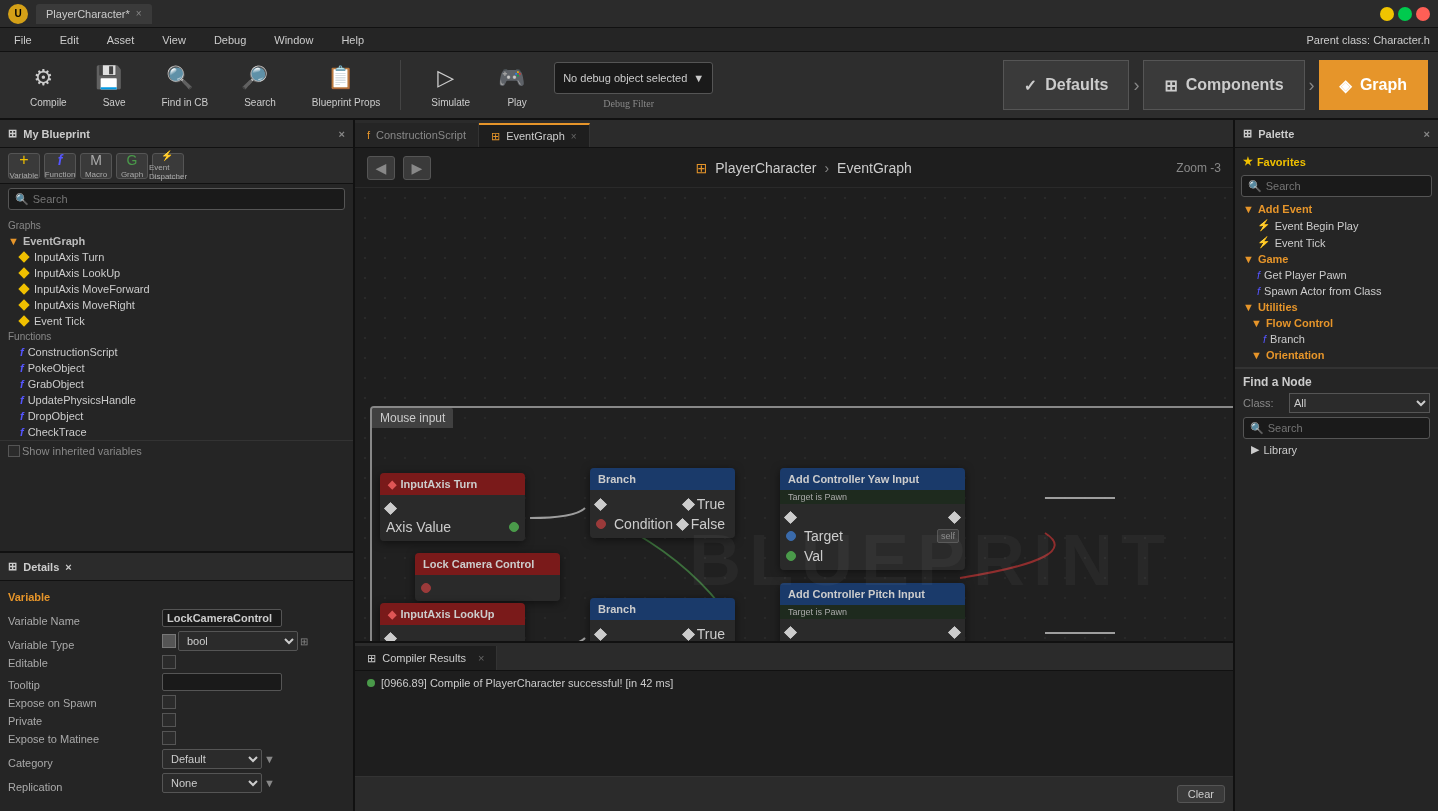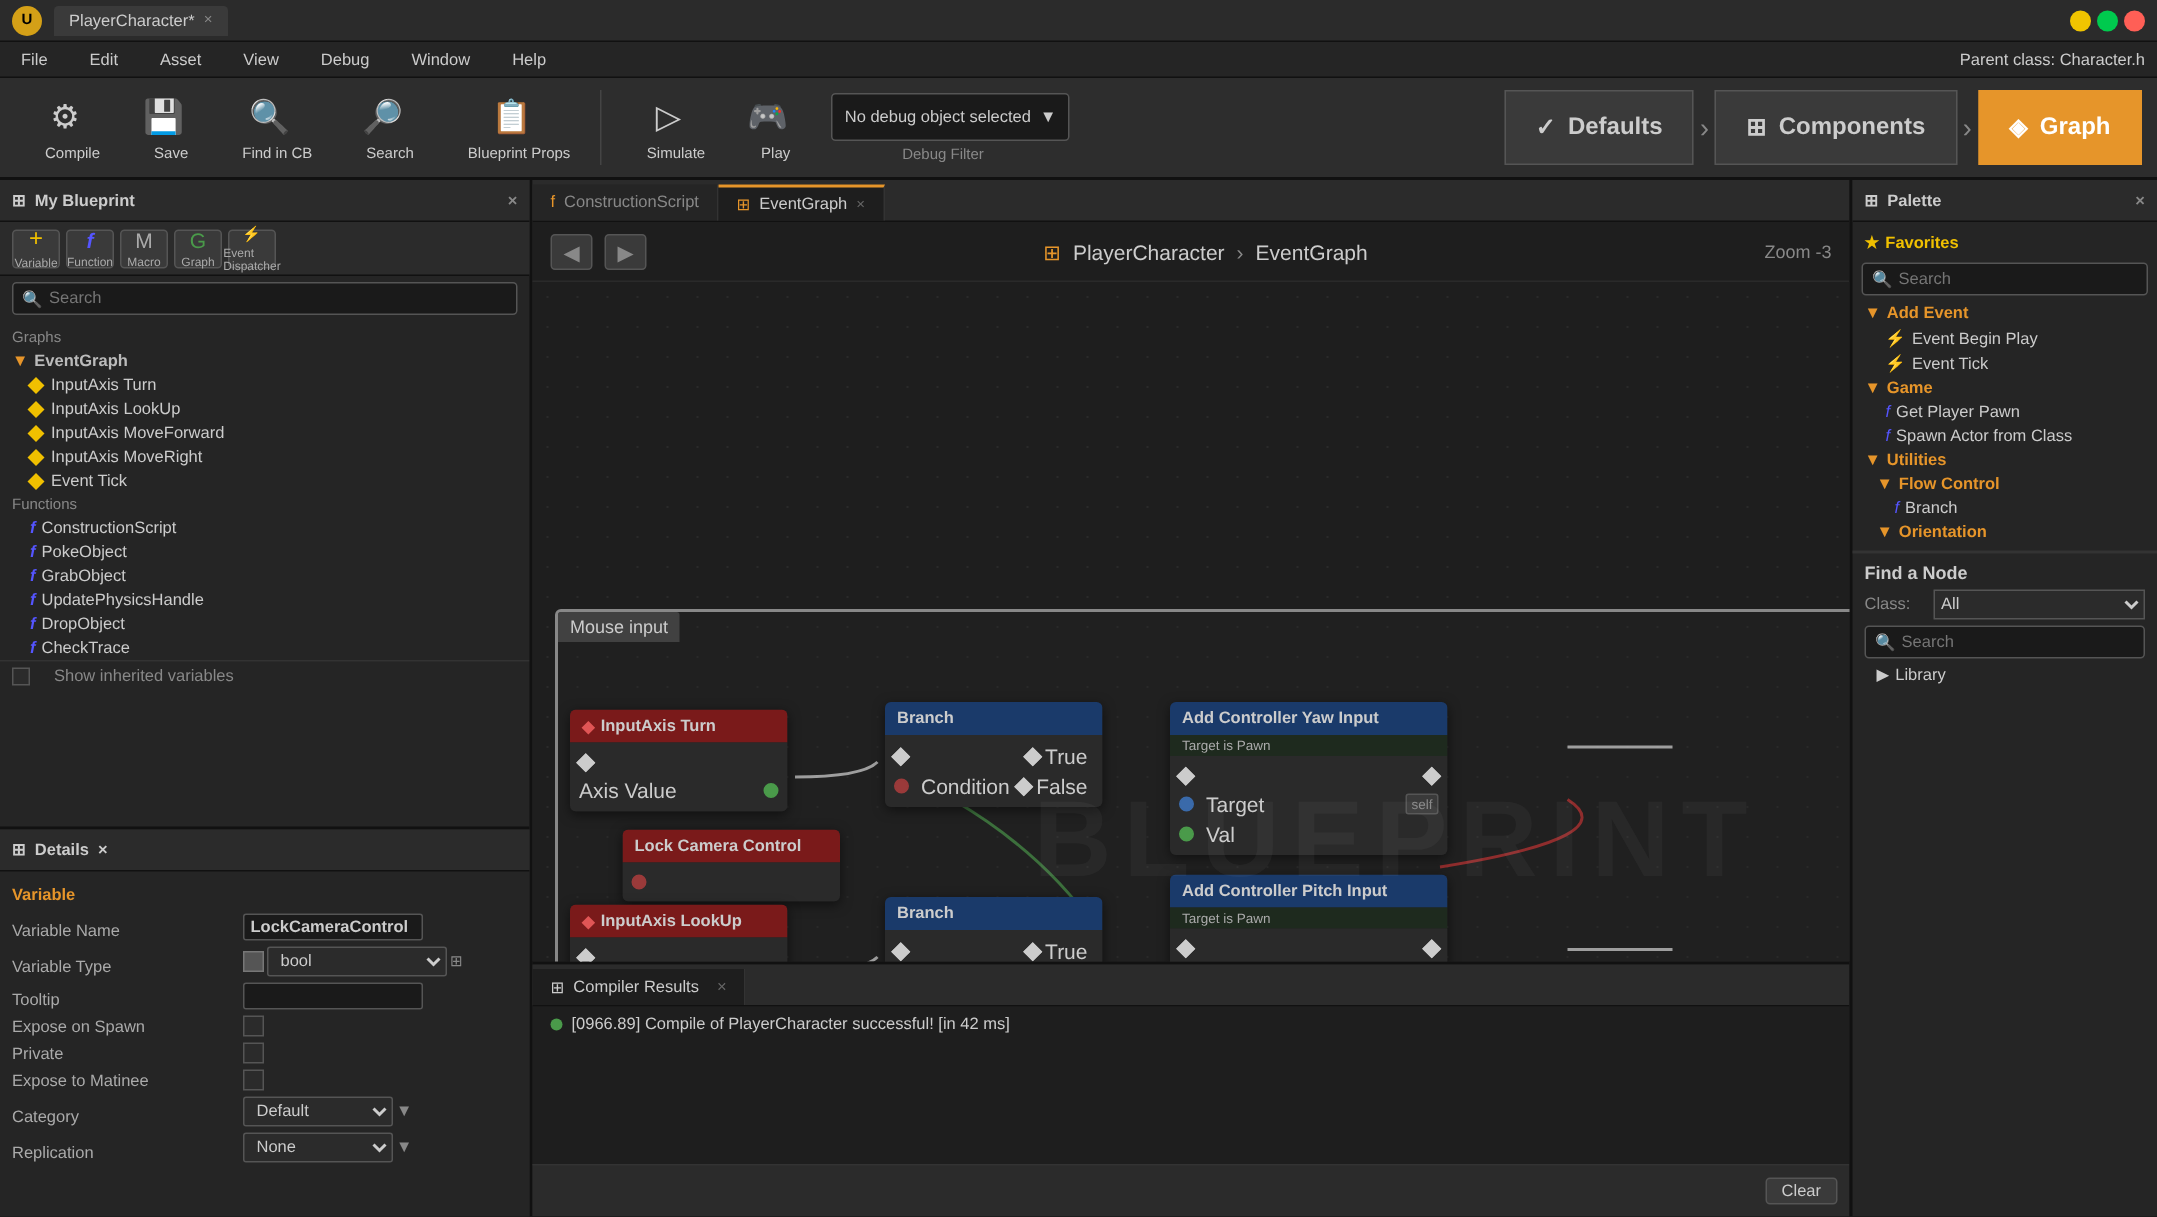--- a/index.html
+++ b/index.html
@@ -25,21 +25,21 @@
     #menubar .parent-class span { color: #ccc; }
 
     
     #toolbar { height: 68px; background: #2d2d2d; display: flex; align-items: center; padding: 0 10px; gap: 6px; border-bottom: 2px solid #111; }
     .toolbar-btn { display: flex; flex-direction: column; align-items: center; justify-content: center; padding: 6px 10px; cursor: pointer; border-radius: 3px; gap: 3px; min-width: 50px; }
     .toolbar-btn .tb-icon { width: 32px; height: 32px; display: flex; align-items: center; justify-content: center; font-size: 22px; }
     .toolbar-btn .tb-label { font-size: 10px; color: #ccc; white-space: nowrap; margin-left: 10px; }
     .toolbar-sep { width: 1px; height: 50px; background: #444; margin: 0 4px; }
     .debug-filter { height: 32px; background: #1a1a1a; border: 1px solid #555; border-radius: 3px; display: flex; align-items: center; padding: 0 8px; gap: 6px; color: #ccc; font-size: 11px; cursor: pointer; margin-left: 10px; }
     .debug-filter-wrap { display: flex; flex-direction: column; gap: 4px; }
-    .debug-filter-label { font-size: 10px; color: #888; text-align: center; }
+    .debug-filter-label { font-size: 10px; color: #888; text-align: center; font-family: Liberation Serif, serif; }
 
     
     .nav-area { display: flex; align-items: center; gap: 0; margin-left: auto; }
     .nav-btn { height: 50px; padding: 0 20px; display: flex; align-items: center; gap: 8px; cursor: pointer; font-size: 16px; font-weight: bold; color: #ccc; background: #3a3a3a; border: 1px solid #555; }
     .nav-btn.active { background: #e6952a; color: #fff; border-color: #e6952a; }
     .nav-arrow { color: #888; font-size: 18px; margin: 0 4px; }
 
     
     #main { display: flex; height: calc(811px - 28px - 24px - 68px); }
 
@@ -51,21 +51,21 @@
     .bp-add-btn { width: 32px; height: 26px; background: #3a3a3a; border: 1px solid #555; border-radius: 3px; display: flex; align-items: center; justify-content: center; cursor: pointer; flex-direction: column; gap: 2px; }
     .bp-add-btn .add-label { font-size: 8px; color: #aaa; }
     .bp-search { height: 22px; background: #1a1a1a; border: 1px solid #555; border-radius: 3px; display: flex; align-items: center; padding: 0 6px; gap: 4px; margin: 4px 8px; }
     .bp-search input { background: transparent; border: none; outline: none; color: #ccc; font-size: 11px; flex: 1; }
     .bp-tree { flex: 1; overflow-y: auto; padding: 4px 0; }
     .bp-section { padding: 2px 8px; font-size: 10px; color: #888; }
     .bp-tree-item { padding: 2px 8px 2px 20px; cursor: pointer; display: flex; align-items: center; gap: 4px; font-size: 11px; color: #ccc; }
     .bp-tree-group { padding: 2px 8px; font-size: 11px; color: #bbb; font-weight: bold; display: flex; align-items: center; gap: 4px; cursor: pointer; }
     .diamond-icon { color: #f0c000; font-size: 8px; display: inline-block; transform: rotate(45deg); width: 8px; height: 8px; background: #f0c000; margin-right: 2px; }
     .func-icon { color: #5555ff; font-size: 11px; font-style: italic; font-weight: bold; }
-    .show-inherited { display: flex; align-items: center; gap: 16px; padding: 4px 8px; font-size: 11px; color: #888; cursor: pointer; border-top: 1px solid #333; }
+    .show-inherited { display: flex; align-items: center; gap: 2px; padding: 4px 8px; font-size: 11px; color: #888; cursor: pointer; border-top: 1px solid #333; }
     .check-box { width: 12px; height: 12px; border: 1px solid #555; background: #2b2b2b; }
 
     
     #details-panel { background: #252525; border-top: 2px solid #111; display: flex; flex-direction: column; }
     #details-header { height: 28px; background: #2b2b2b; display: flex; align-items: center; padding: 0 8px; gap: 6px; border-bottom: 1px solid #111; font-size: 11px; font-weight: bold; }
     .details-content { flex: 1; overflow-y: auto; padding: 6px 0; }
     .details-section { padding: 4px 8px; font-size: 11px; font-weight: bold; color: #e6952a; }
     .details-row { display: flex; align-items: flex-end; padding: 2px 8px; font-size: 11px; gap: 24px; }
     .details-label { width: 130px; color: #aaa; flex-shrink: 0; }
     .details-input { height: 18px; background: #1a1a1a; border: 1px solid #555; border-radius: 2px; padding: 0 4px; color: #ccc; font-size: 11px; width: 120px; font-weight: bold; }
@@ -342,20 +342,24 @@
           <span class="details-label">Variable Type</span>
           <div class="type-selector">
             <div class="type-box" style="background:#555;"></div>
             <select class="details-select">
               <option>bool</option>
             </select>
             <span style="font-size:10px;color:#888;">⊞</span>
           </div>
         </div>
         <div class="details-row">
+          <span class="details-label">Editable</span>
+          <div class="bool-indicator"></div>
+        </div>
+        <div class="details-row">
           <span class="details-label">Tooltip</span>
           <input class="details-input" value="" style="">
         </div>
         <div class="details-row">
           <span class="details-label">Expose on Spawn</span>
           <div class="bool-indicator"></div>
         </div>
         <div class="details-row">
           <span class="details-label">Private</span>
           <div class="bool-indicator"></div>

